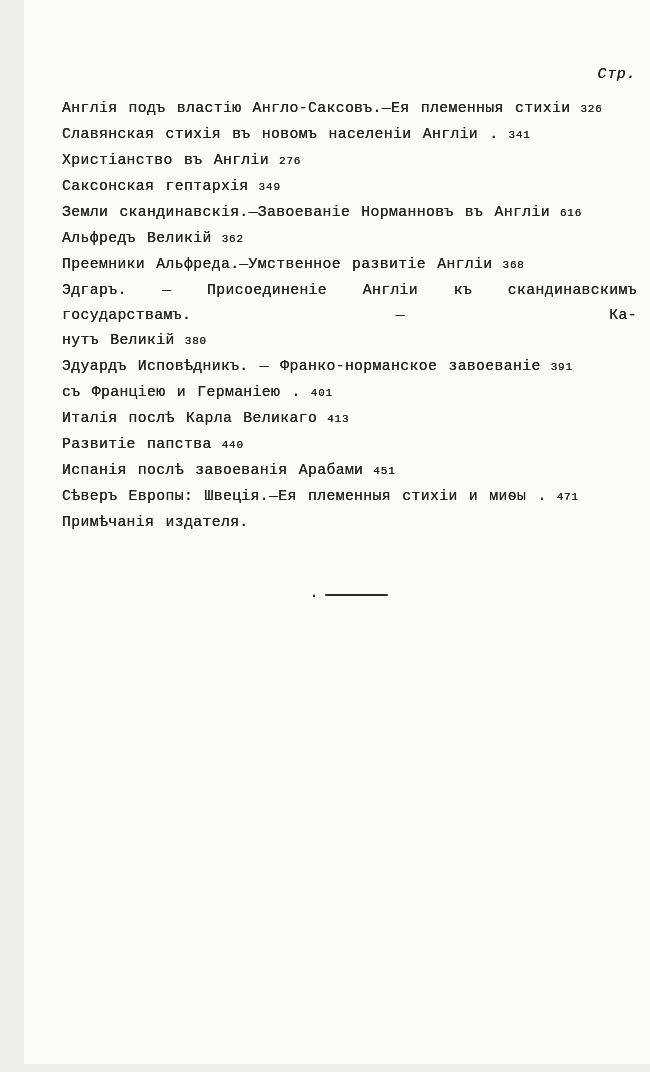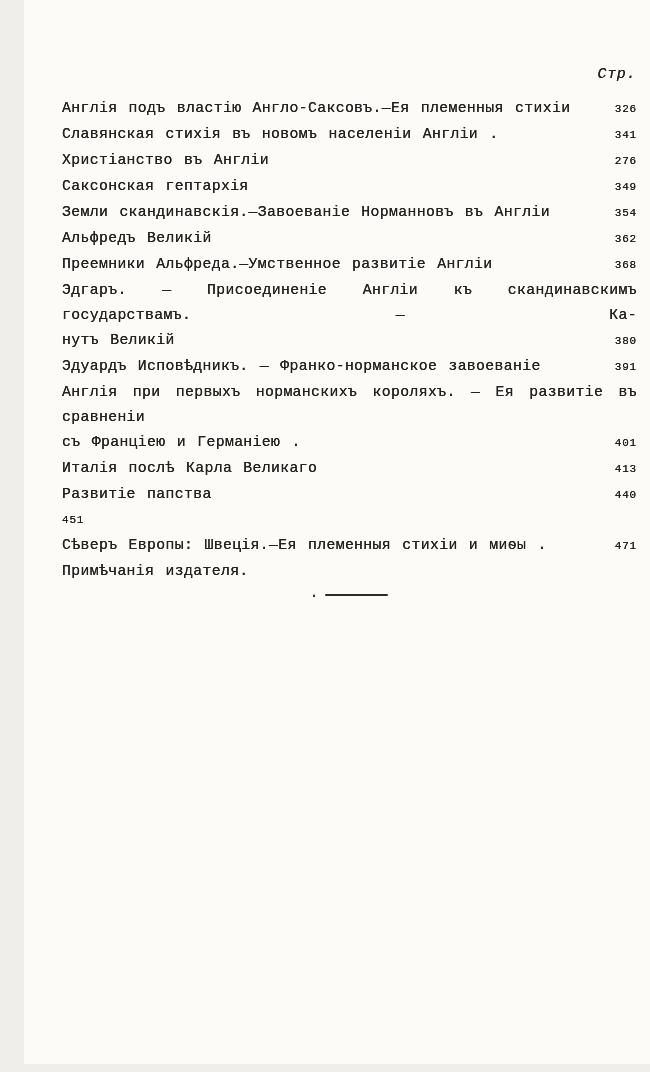--- a/index.html
+++ b/index.html
@@ -37,21 +37,20 @@
     word-spacing:2px;
     white-space:normal;
   }
   .line-full {
     text-align:justify;
     text-align-last:justify;
     -moz-text-align-last:justify;
   }
   .line-last {
     display:flex;
-    justify-content:space-between;
     align-items:baseline;
   }
   .line-last .t { padding-right:10px; }
   .num {
     font-size:11px;
     letter-spacing:0.8px;
     flex:0 0 auto;
   }
   .divider {
     position:absolute;
@@ -92,21 +91,21 @@
         </div>
         <div class="entry">
           <div class="line line-last">
             <span class="t">Саксонская гептархія</span>
             <span class="num">349</span>
           </div>
         </div>
         <div class="entry">
           <div class="line line-last">
             <span class="t">Земли скандинавскія.—Завоеваніе Норманновъ въ Англіи</span>
-            <span class="num">354</span>
+            <span class="num">616</span>
           </div>
         </div>
         <div class="entry">
           <div class="line line-last">
             <span class="t">Альфредъ Великій</span>
             <span class="num">362</span>
           </div>
         </div>
         <div class="entry">
           <div class="line line-last">
@@ -121,40 +120,40 @@
             <span class="num">380</span>
           </div>
         </div>
         <div class="entry">
           <div class="line line-last">
             <span class="t">Эдуардъ Исповѣдникъ. — Франко-норманское завоеваніе</span>
             <span class="num">391</span>
           </div>
         </div>
         <div class="entry">
-          <div class="line line-full">Англія при первыхъ норманскихъ короляхъ. — Ея развитіе  въ  сравненіи</div>
           <div class="line line-last">
             <span class="t">съ Франціею и Германіею .</span>
             <span class="num">401</span>
           </div>
         </div>
         <div class="entry">
           <div class="line line-last">
             <span class="t">Италія послѣ Карла Великаго</span>
             <span class="num">413</span>
           </div>
         </div>
         <div class="entry">
           <div class="line line-last">
             <span class="t">Развитіе папства</span>
             <span class="num">440</span>
           </div>
         </div>
         <div class="entry">
           <div class="line line-last">
+            <span class="t">Испанія послѣ завоеванія Арабами</span>
             <span class="num">451</span>
           </div>
         </div>
         <div class="entry">
           <div class="line line-last">
             <span class="t">Сѣверъ Европы: Швеція.—Ея племенныя стихіи и миѳы .</span>
             <span class="num">471</span>
           </div>
         </div>
         <div class="entry">

